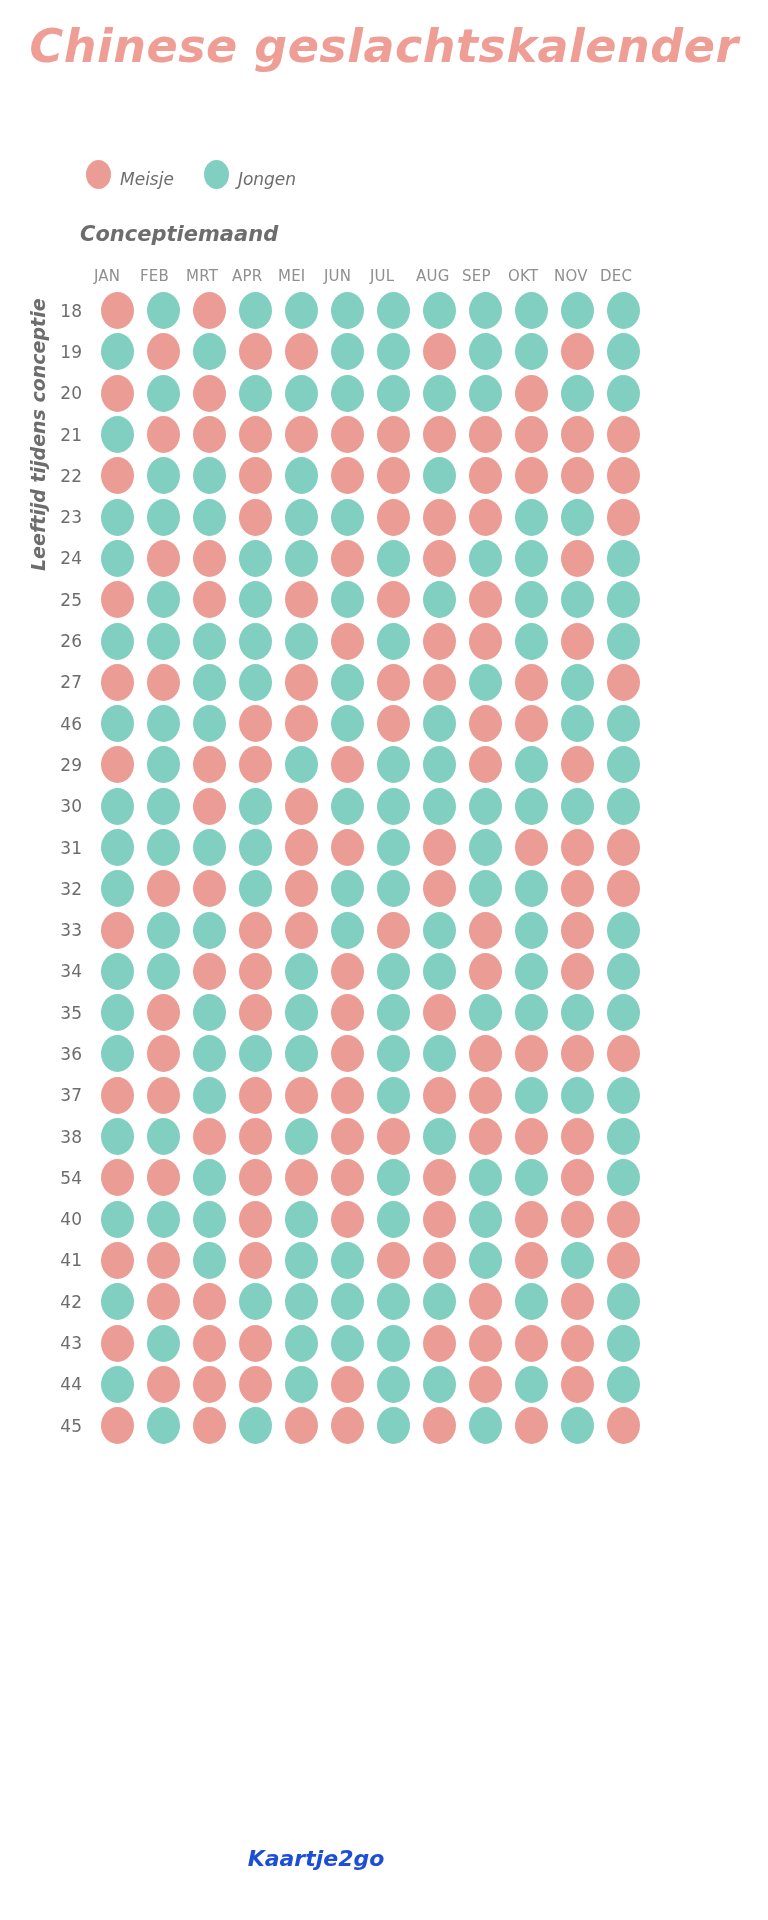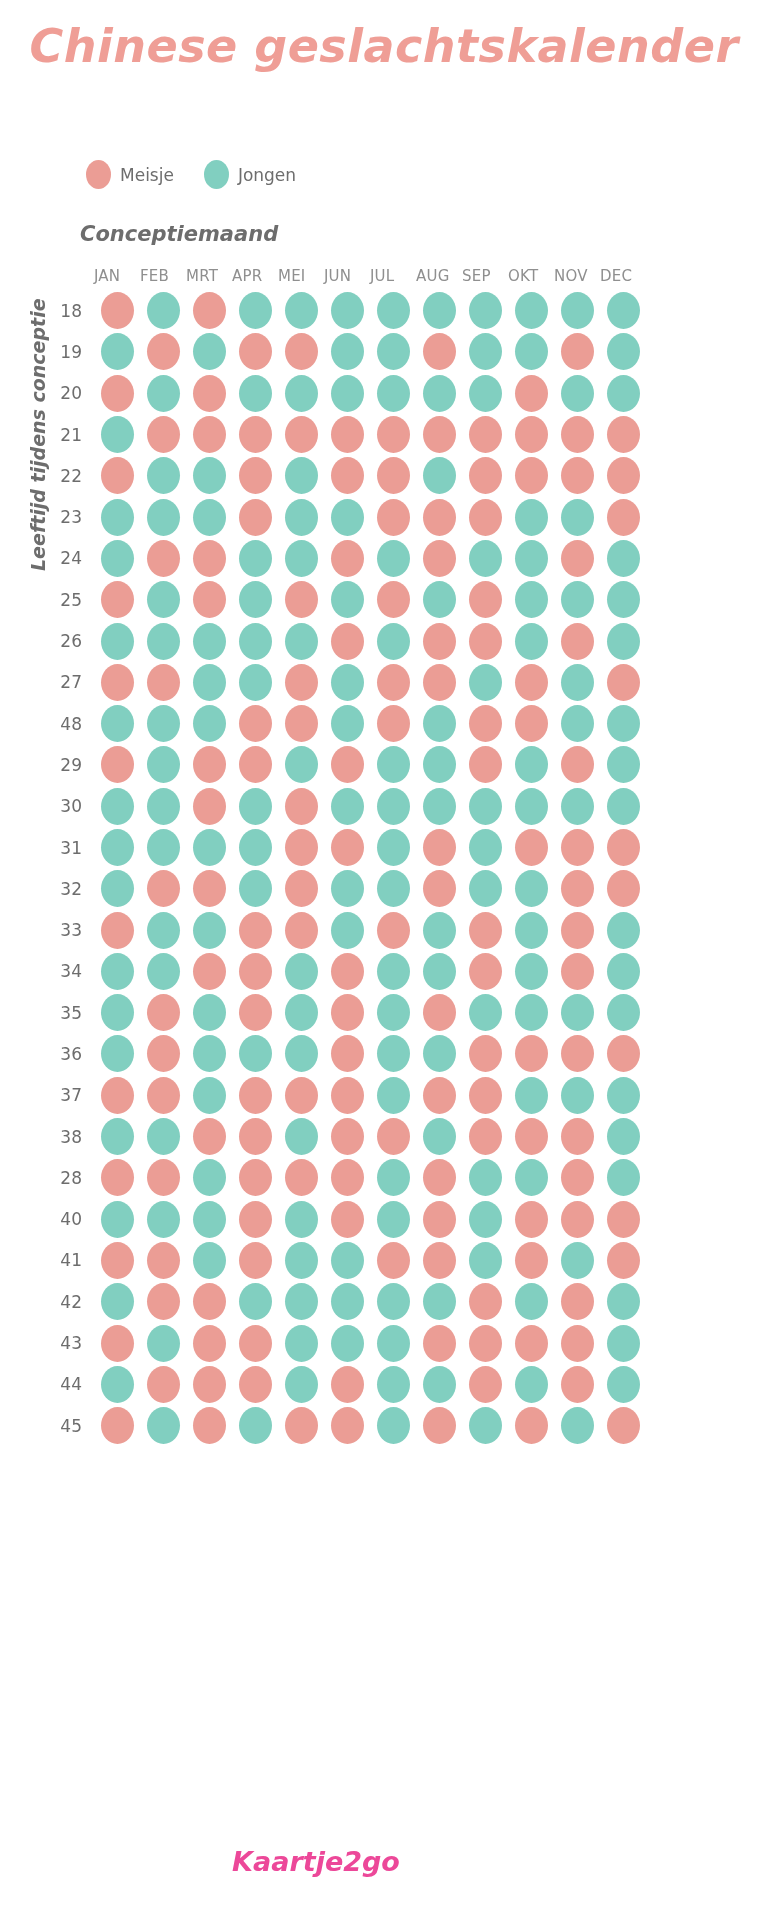--- a/index.html
+++ b/index.html
@@ -42,23 +42,24 @@
   .legend {
     position: absolute;
     top: 160px;
     left: 86px;
     display: flex;
     align-items: center;
     gap: 10px;
   }
   .legend-item {
     display: flex;
-    align-items: center;
+    align-items: flex-end;
     gap: 9px;
     margin-right: 20px;
+    font-style: italic;
   }
   .legend-dot {
     width: 25px;
     height: 29px;
     border-radius: 50%;
     display: inline-block;
   }
   .legend-dot.girl { background: #eb9d95; }
   .legend-dot.boy  { background: #81cfc0; }
   .legend-label {
@@ -148,22 +149,22 @@
   
   .footer {
     position: absolute;
     top: 1846px;
     left: 0;
     width: 632px;
     text-align: center;
     font-family: "DejaVu Sans", sans-serif;
     font-weight: bold;
     font-style: italic;
-    font-size: 27px;
-    color: #ec4899;
+    font-size: 22px;
+    color: #1d4ed8;
   }
 </style>
 </head>
 <body>
 
 <div class="page">
 
   <div class="title">Chinese geslachtskalender</div>
 
   <div class="legend">
@@ -580,21 +581,21 @@
           <span class="dot girl"></span>
         </div>
         <div class="cell">
           <span class="dot boy"></span>
         </div>
         <div class="cell">
           <span class="dot girl"></span>
         </div>
       </div>
       <div class="row">
-        <div class="age-label">48</div>
+        <div class="age-label">46</div>
         <div class="cell">
           <span class="dot boy"></span>
         </div>
         <div class="cell">
           <span class="dot boy"></span>
         </div>
         <div class="cell">
           <span class="dot boy"></span>
         </div>
         <div class="cell">
@@ -1009,21 +1010,21 @@
           <span class="dot girl"></span>
         </div>
         <div class="cell">
           <span class="dot girl"></span>
         </div>
         <div class="cell">
           <span class="dot boy"></span>
         </div>
       </div>
       <div class="row">
-        <div class="age-label">28</div>
+        <div class="age-label">54</div>
         <div class="cell">
           <span class="dot girl"></span>
         </div>
         <div class="cell">
           <span class="dot girl"></span>
         </div>
         <div class="cell">
           <span class="dot boy"></span>
         </div>
         <div class="cell">

